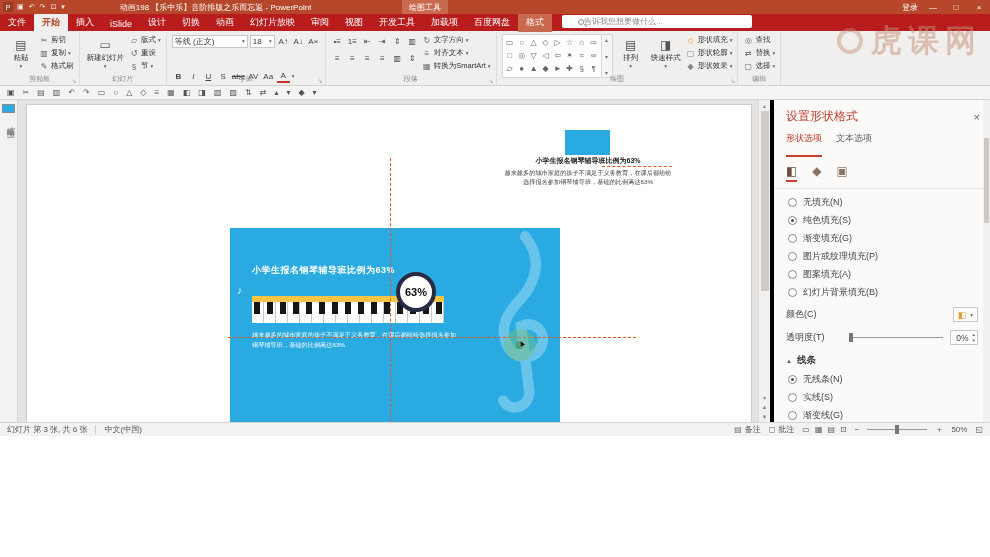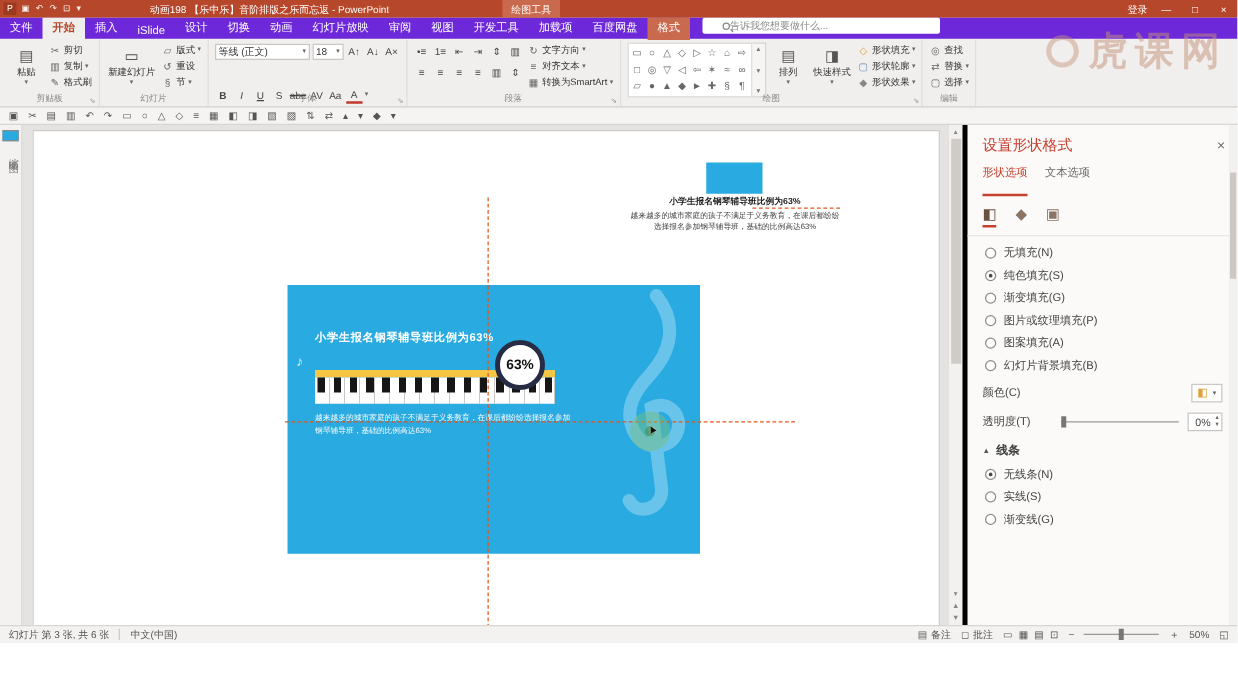--- a/index.html
+++ b/index.html
@@ -1,31 +1,31 @@
 <!DOCTYPE html>
 <html><head>
 <meta charset="utf-8">
 <style>
 *{box-sizing:border-box}
 html,body{margin:0;padding:0;overflow:hidden}
 body{width:990px;height:557px;font-family:"Liberation Sans","DejaVu Sans",sans-serif;color:#333;background:#fff;font-size:9px}
-#app{position:relative;width:990px;height:514px;background:#e5e3e1}
+#app{position:relative;width:990px;height:436px;background:#e5e3e1}
 
 
 .titlebar{position:absolute;left:0;top:0;right:0;height:14px;background:#b7472a;display:flex;align-items:center;color:#fff;font-size:8px;padding:0 3px;z-index:40}
 .appicon{width:10px;height:10px;background:#9c३a20;background:#9c3a20;color:#fff;font-size:7px;display:flex;align-items:center;justify-content:center;margin-right:4px}
 .tb-q{display:flex;gap:5px}
 .tb-q span{font-size:7px;opacity:.92;cursor:default}
 .tb-title{margin-left:55px;font-size:8px;white-space:nowrap;overflow:hidden}
 .tb-context{position:absolute;left:402px;top:0;height:14px;padding:0 7px;background:#c96a4e;display:flex;align-items:center;font-size:8px}
 .tb-right{margin-left:auto;display:flex;align-items:center;gap:7px}
 .tb-right .win{width:16px;text-align:center;font-size:8px;cursor:default}
 
 
-.tabrow{position:absolute;left:0;top:14px;right:0;height:17px;background:#6d28d9;display:flex;align-items:flex-start;z-index:35}
+.tabrow{position:absolute;left:0;top:14px;right:0;height:17px;background:#b91c1c;display:flex;align-items:center;z-index:35}
 .tab{padding:2px 8px 3px;font-size:9px;color:#fff;cursor:default;white-space:nowrap}
 .tab.active{background:#f1efed;color:#b7472a;font-weight:bold}
 .tab.contextual{background:#c96a4e}
 .tellme{margin:0 0 2px 10px;width:190px;height:13px;background:#fff;border-radius:2px;display:flex;align-items:center;gap:0;padding:0 16px;color:#888;font-size:8px}
 .mag{width:6px;height:6px;border:1px solid #888;border-radius:50%;position:relative;flex:0 0 auto}
 .mag::after{content:"";position:absolute;left:5px;top:5px;width:3px;height:1px;background:#888;transform:rotate(45deg)}
 
 
 .ribbon{position:absolute;left:0;top:31px;right:0;height:55px;background:#f1efed;border-bottom:1px solid #d5d2cf;display:flex;align-items:stretch;padding:1px 0 0 1px;z-index:30}
 .rgroup{position:relative;display:flex;align-items:flex-start;gap:3px;padding:2px 5px 12px;border-right:1px solid #e0ddda}

